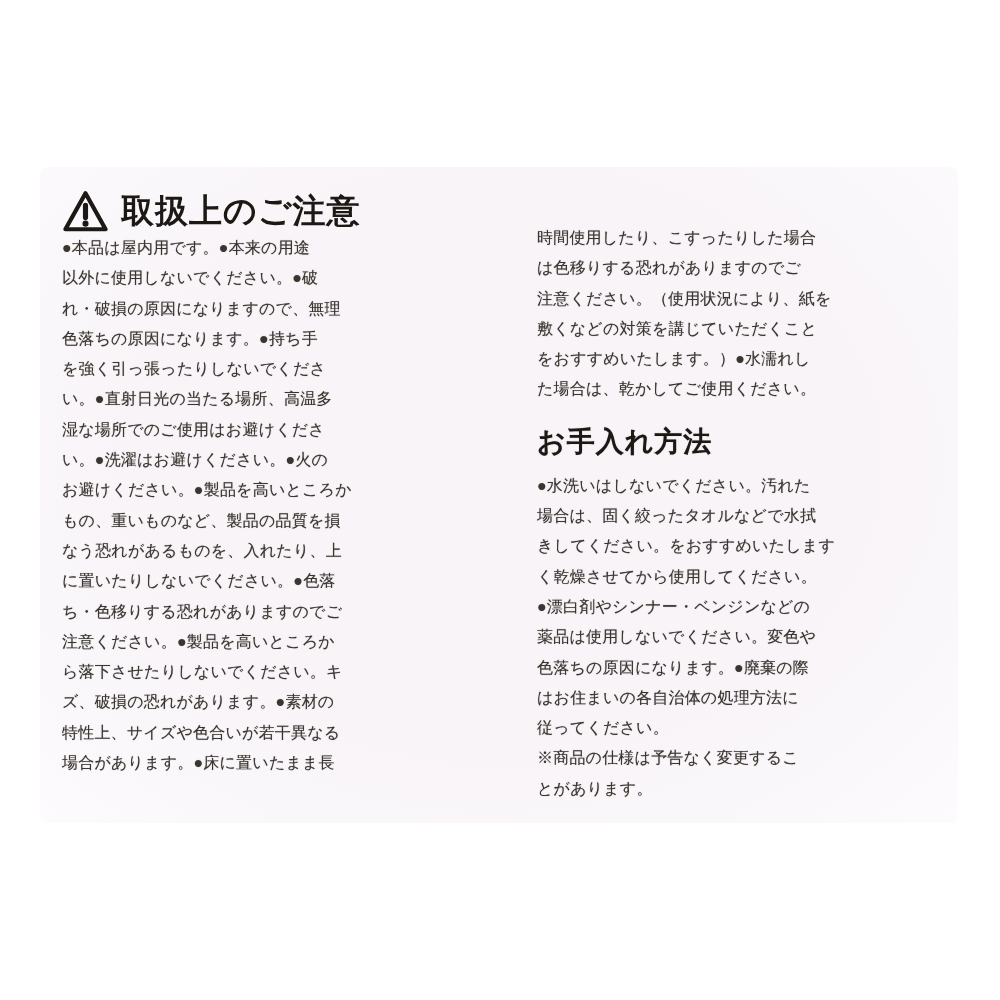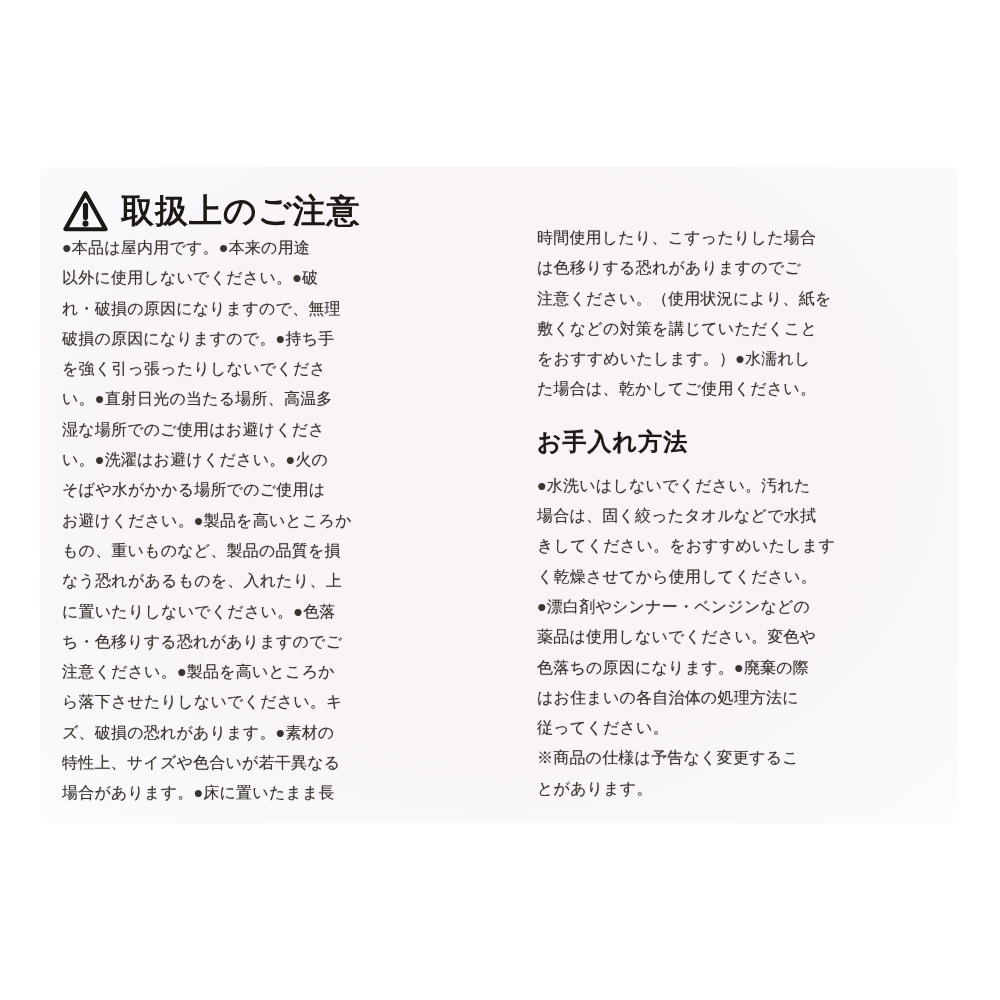--- a/index.html
+++ b/index.html
@@ -51,21 +51,21 @@
     color: var(--text);
     font-size: 16px;
     line-height: 30.3px;
     letter-spacing: 0.2px;
     text-shadow: 0 0 1px rgba(58,53,47,0.45);
   }
   .body .line { white-space: nowrap; }
   .care-heading {
     margin-top: 17px;
     margin-bottom: 9px;
-    font-size: 24px;
+    font-size: 28px;
     line-height: 40px;
     font-weight: 700;
     color: var(--heading);
     letter-spacing: 1px;
     text-shadow: 0 0 1px rgba(28,24,20,0.4);
   }
 </style>
 </head>
 <body>
 
@@ -80,26 +80,25 @@
             <line x1="50" y1="33" x2="50" y2="59" stroke="#1c1814" stroke-width="11" stroke-linecap="round"></line>
             <circle cx="50" cy="72" r="6.5" fill="#1c1814"></circle>
           </svg>
         </span>
         <span class="title">取扱上のご注意</span>
       </div>
       <div class="body">
           <div class="line">●本品は屋内用です。●本来の用途</div>
           <div class="line">以外に使用しないでください。●破</div>
           <div class="line">れ・破損の原因になりますので、無理</div>
-          <div class="line">破損の原因になりますので。●持ち手</div>
+          <div class="line">色落ちの原因になります。●持ち手</div>
           <div class="line">を強く引っ張ったりしないでくださ</div>
           <div class="line">い。●直射日光の当たる場所、高温多</div>
           <div class="line">湿な場所でのご使用はお避けくださ</div>
           <div class="line">い。●洗濯はお避けください。●火の</div>
-          <div class="line">そばや水がかかる場所でのご使用は</div>
           <div class="line">お避けください。●製品を高いところか</div>
           <div class="line">もの、重いものなど、製品の品質を損</div>
           <div class="line">なう恐れがあるものを、入れたり、上</div>
           <div class="line">に置いたりしないでください。●色落</div>
           <div class="line">ち・色移りする恐れがありますのでご</div>
           <div class="line">注意ください。●製品を高いところか</div>
           <div class="line">ら落下させたりしないでください。キ</div>
           <div class="line">ズ、破損の恐れがあります。●素材の</div>
           <div class="line">特性上、サイズや色合いが若干異なる</div>
           <div class="line">場合があります。●床に置いたまま長</div>

